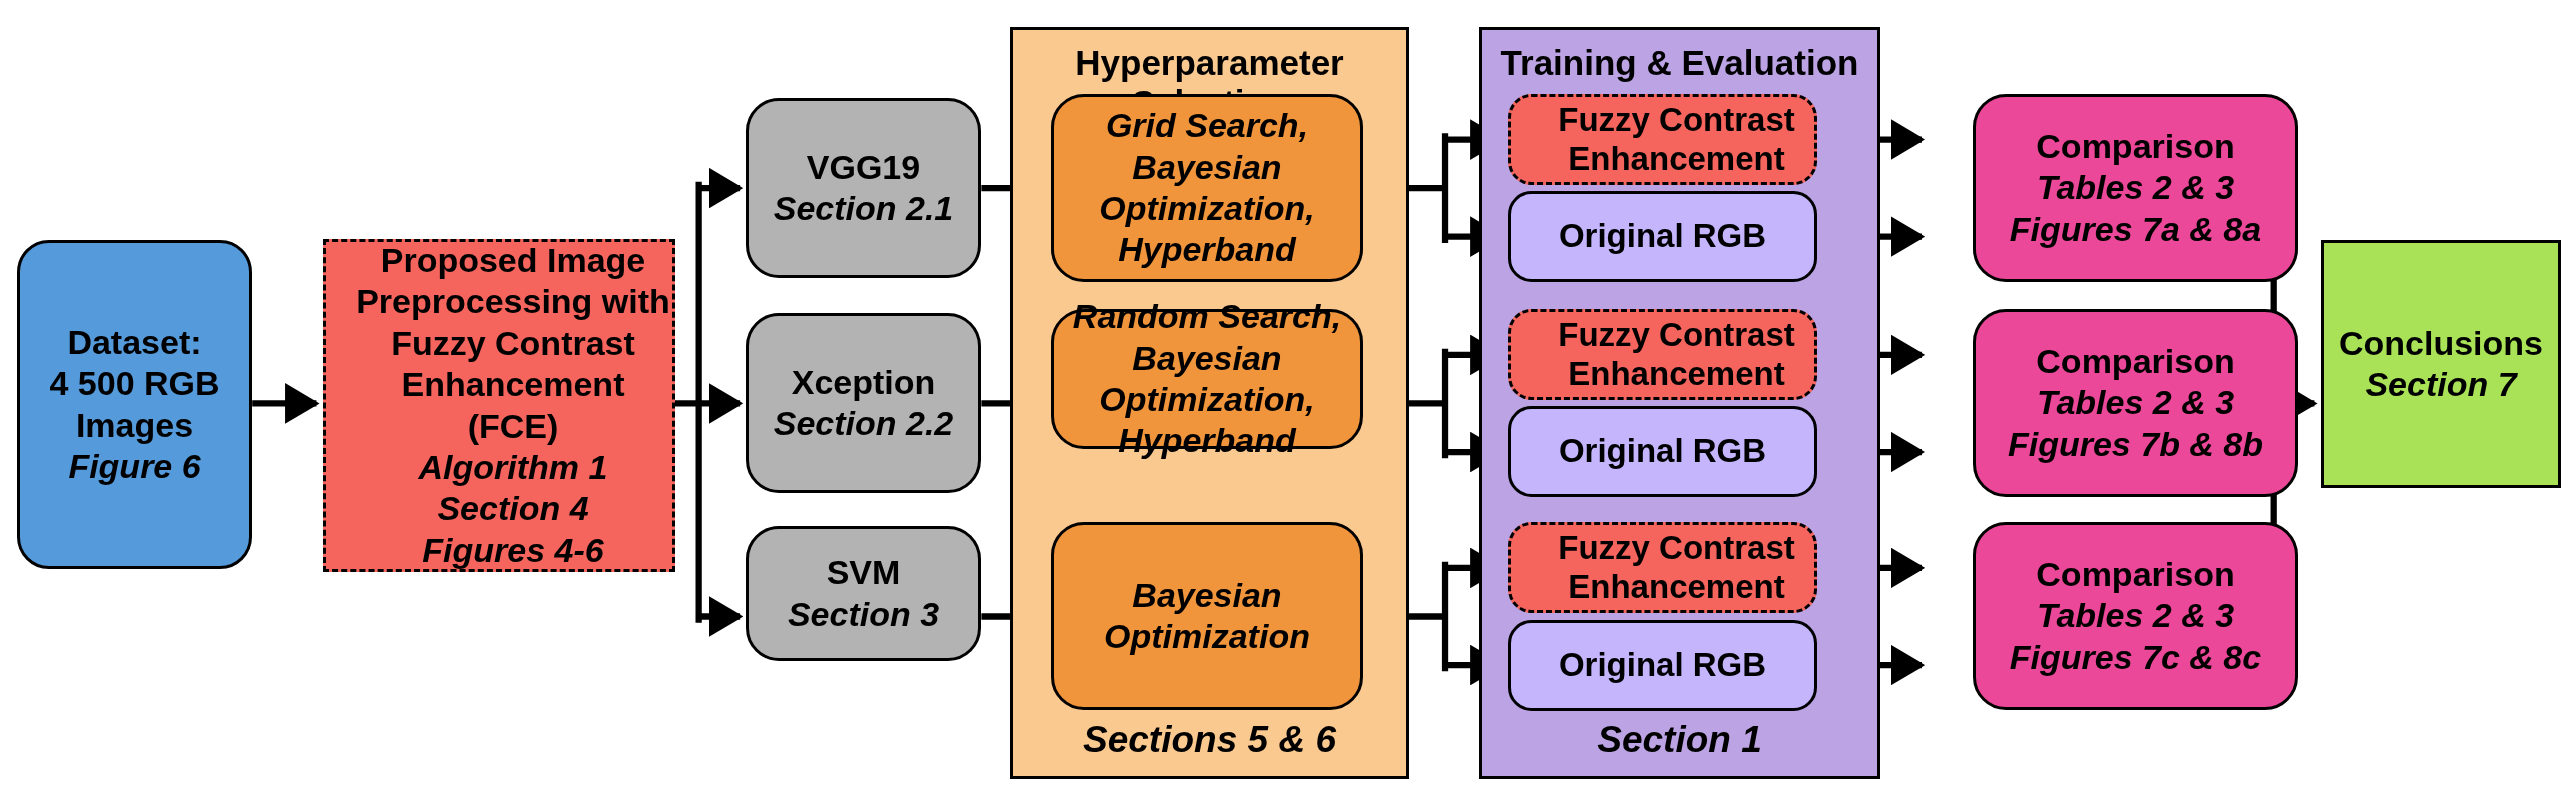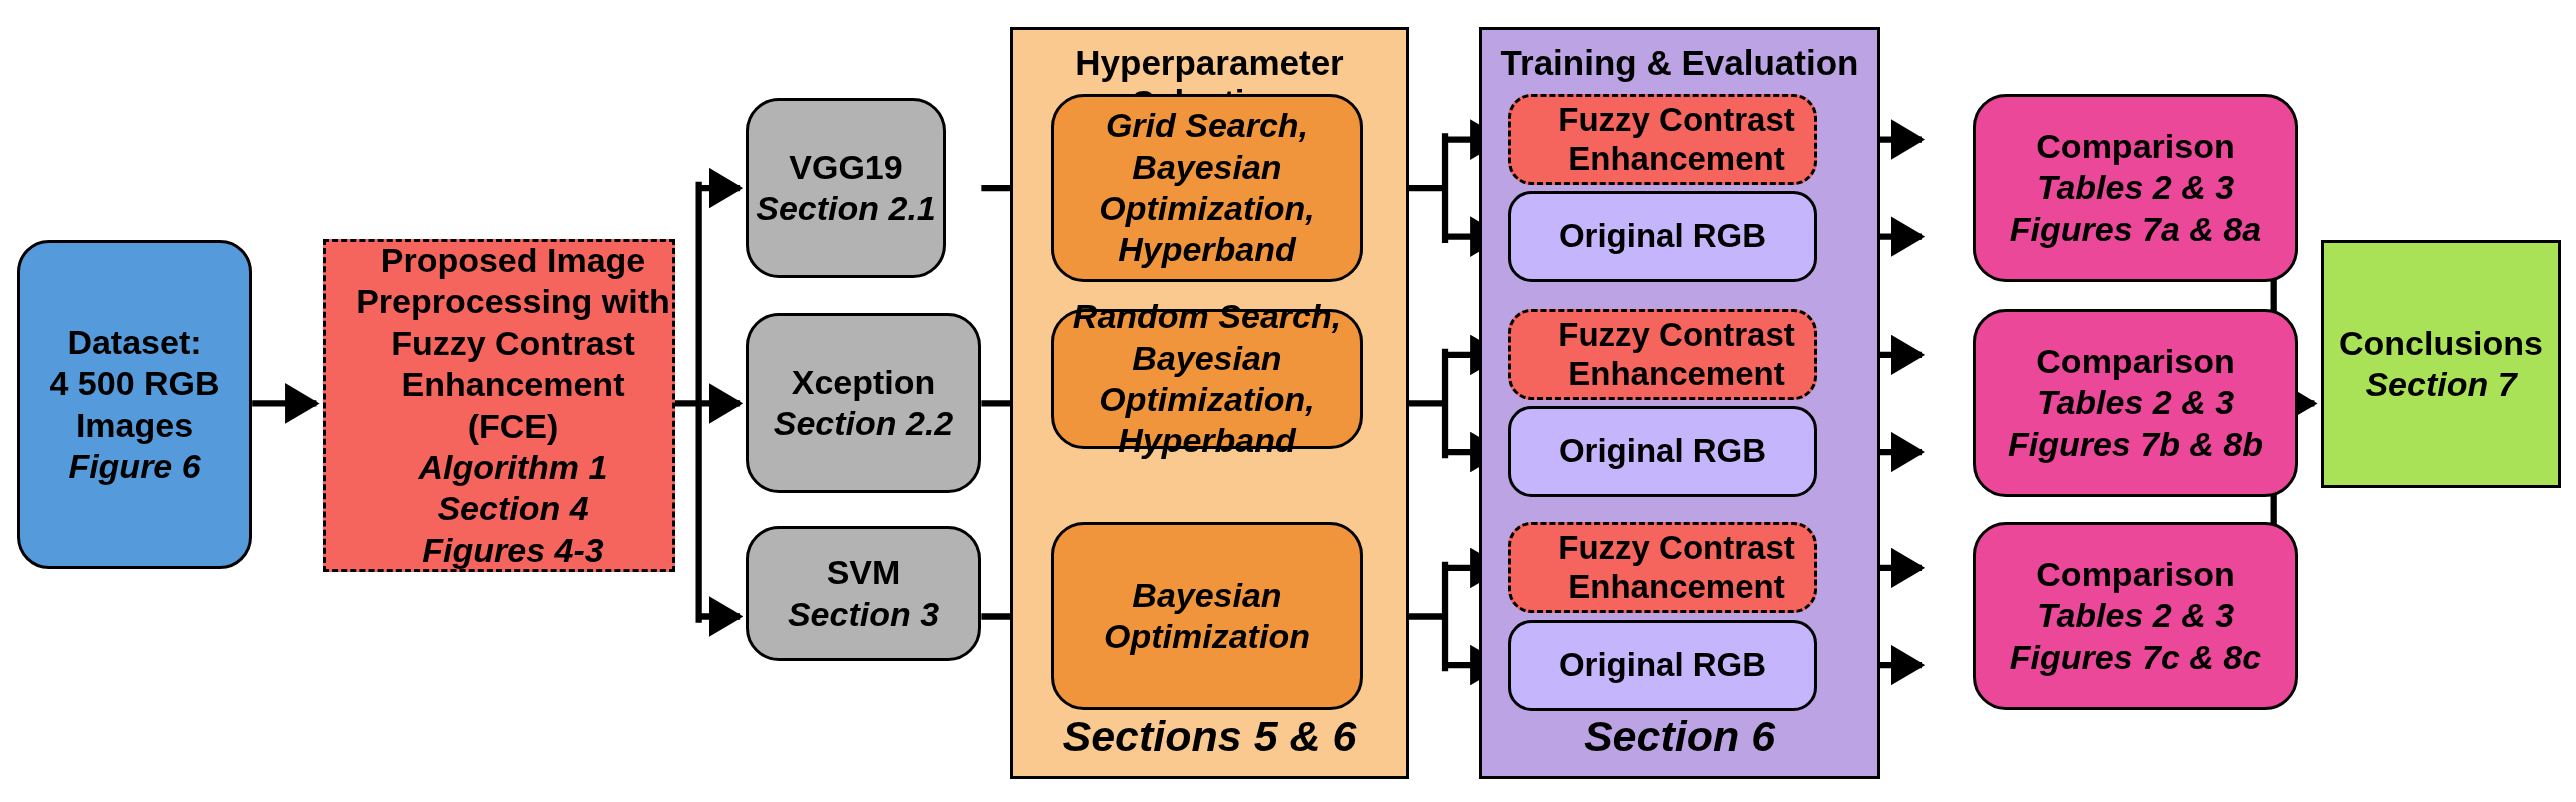--- a/index.html
+++ b/index.html
@@ -14,21 +14,21 @@
     text-align:center;
   }
   .solid{border:3.1px solid #000;}
   .dashed{border:3.9px dashed #000;}
   .rounded{border-radius:33px;}
   .pairbox{border-radius:23.5px;}
   .name{white-space:pre-line;font-size:34px;line-height:1.22;}
   .ref{white-space:pre-line;font-size:34px;line-height:1.22;font-style:italic;}
   .pair-label{white-space:pre-line;font-size:33px;line-height:1.18;}
   .container-title{position:absolute;top:12.5px;left:0;right:0;text-align:center;font-size:35px;}
-  .container-footer{position:absolute;bottom:15.7px;left:0;right:0;text-align:center;font-size:43px;font-style:italic;}
+  .container-footer{position:absolute;bottom:15.7px;left:0;right:0;text-align:center;font-size:37px;font-style:italic;}
   .c-dataset{background:#559BDB;border-radius:32px;}
   .c-red{background:#F5655D;padding-left:28px;}
   .c-gray{background:#B3B3B3;}
   .c-hp{background:#FAC98F;}
   .c-orange{background:#F0953B;font-style:italic;}
   .c-te{background:#BCA3E4;}
   .c-rgb{background:#c4b5fd;}
   .c-yellow{background:#ec4899;margin-left:45px;}
   .c-green{background:#A9E256;}
 </style>
@@ -82,24 +82,24 @@
     <div class="ref">Figure 6</div>
   </div>
 
   <div class="box dashed c-red" style="left:323px;top:239px;width:352px;height:333px;">
     <div class="name">Proposed Image
 Preprocessing with
 Fuzzy Contrast
 Enhancement (FCE)</div>
     <div class="ref">Algorithm 1
 Section 4
-Figures 4-3</div>
+Figures 4-6</div>
   </div>
 
-  <div class="box solid rounded c-gray" style="left:746px;top:98px;width:200px;height:180px;">
+  <div class="box solid rounded c-gray" style="left:746px;top:98px;width:235px;height:180px;">
     <div class="name">VGG19</div>
     <div class="ref">Section 2.1</div>
   </div>
   <div class="box solid rounded c-gray" style="left:746px;top:313px;width:235px;height:180px;">
     <div class="name">Xception</div>
     <div class="ref">Section 2.2</div>
   </div>
   <div class="box solid rounded c-gray" style="left:746px;top:526px;width:235px;height:135px;">
     <div class="name">SVM</div>
     <div class="ref">Section 3</div>
@@ -121,21 +121,21 @@
 Optimization,
 Hyperband</div>
   </div>
   <div class="box solid rounded c-orange" style="left:1051px;top:522px;width:312px;height:188px;">
     <div class="name">Bayesian
 Optimization</div>
   </div>
 
   <div class="box solid c-te" style="left:1479px;top:27.4px;width:401px;height:752px;">
     <div class="container-title">Training &amp; Evaluation</div>
-    <div class="container-footer">Section 6</div>
+    <div class="container-footer">Section 1</div>
   </div>
 
   <div class="box dashed pairbox c-red" style="left:1508px;top:94px;width:309px;height:91px;">
     <div class="pair-label">Fuzzy Contrast
 Enhancement</div>
   </div>
   <div class="box solid pairbox c-rgb" style="left:1508px;top:191px;width:309px;height:91px;">
     <div class="pair-label">Original RGB</div>
   </div>
   <div class="box dashed pairbox c-red" style="left:1508px;top:309px;width:309px;height:91px;">

